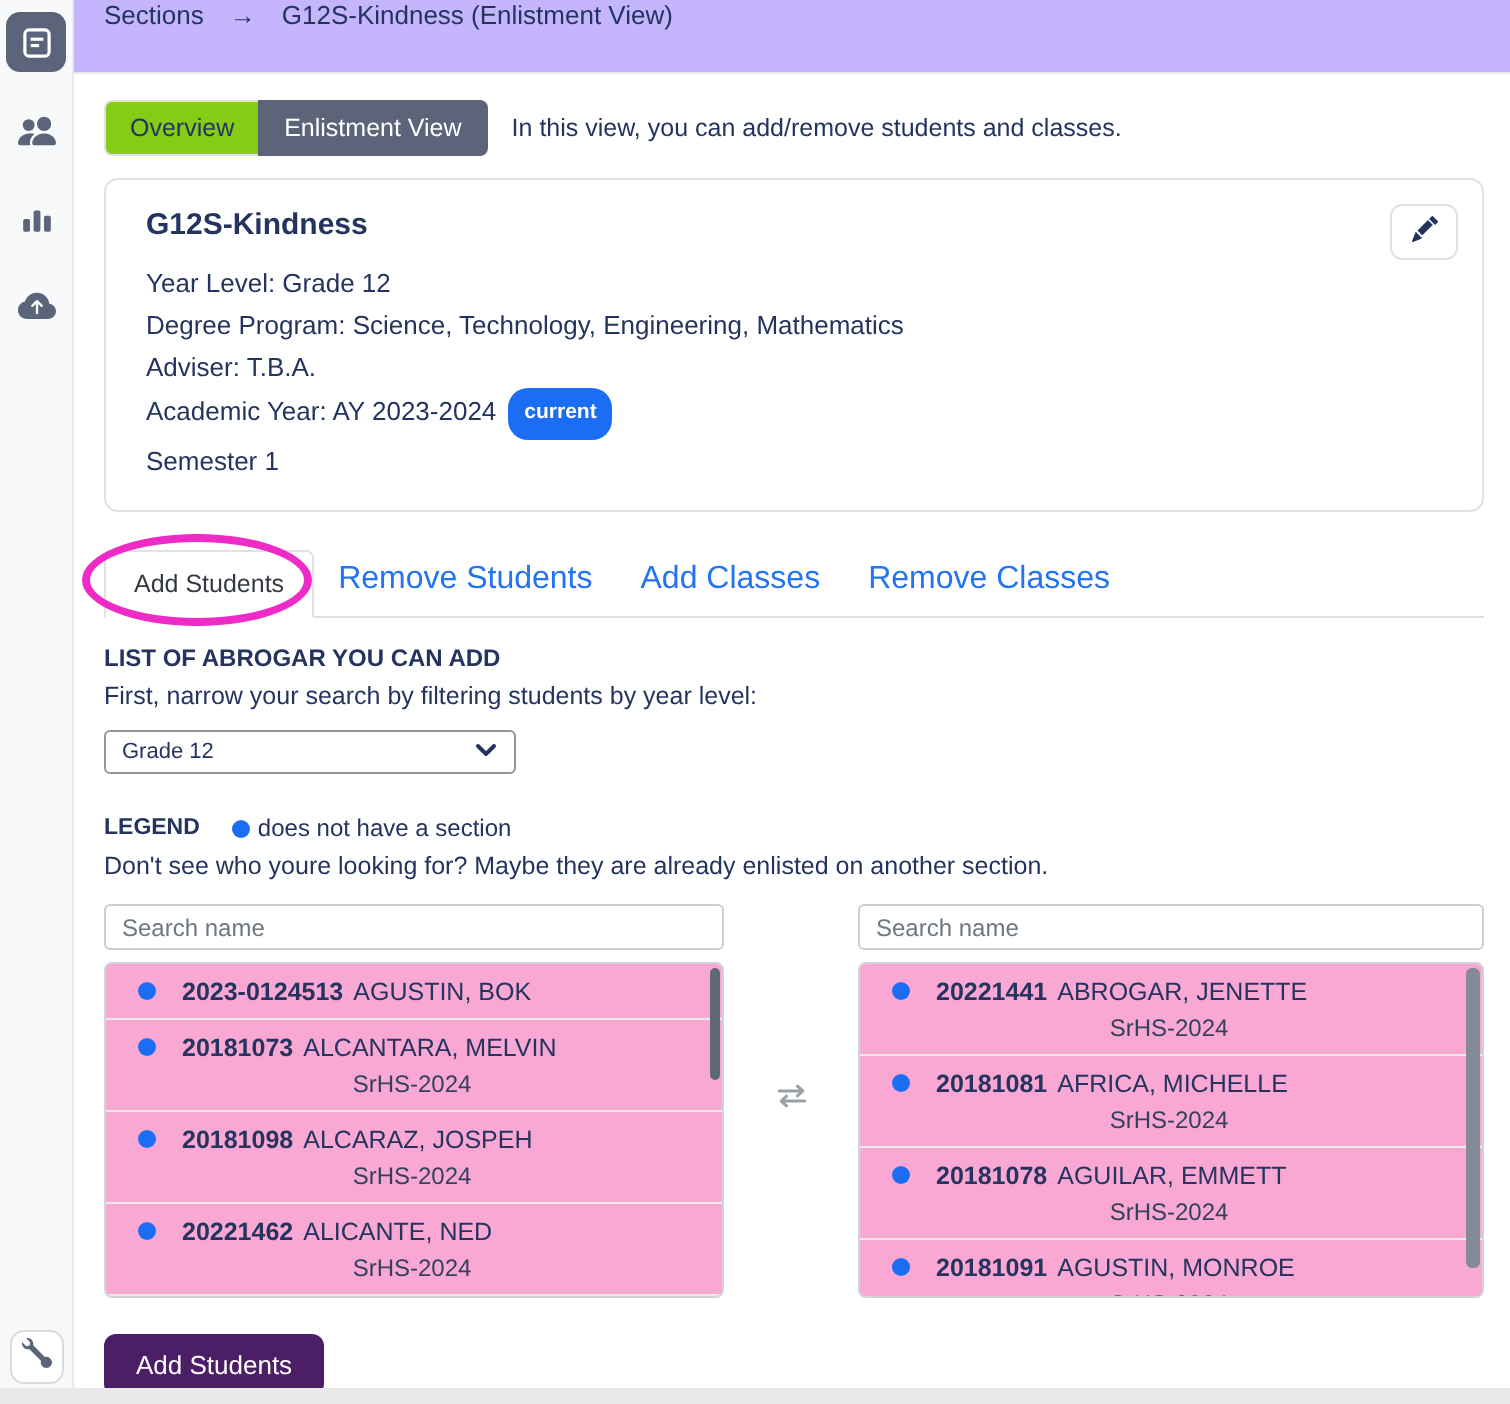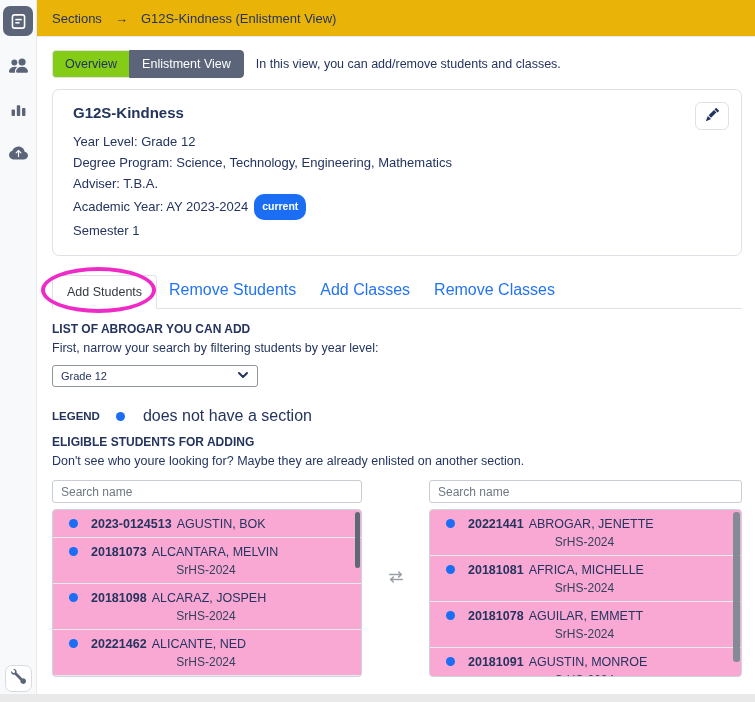--- a/index.html
+++ b/index.html
@@ -13,22 +13,22 @@
   .side-icon { width:30px; height:30px; border-radius:7px; display:flex;
     align-items:center; justify-content:center; margin-bottom:14px; cursor:pointer; }
   .side-icon.active { background:#5b6478; }
   .side-icon svg { display:block; }
   .side-spacer { flex:1; }
   .tool-btn { width:27px; height:27px; border:1px solid #d8dbe0; border-radius:7px;
     display:flex; align-items:center; justify-content:center; background:#fff; }
 
   
   .main { flex:1; display:flex; flex-direction:column; min-width:0; }
-  .topbar { height:37px; background:#eab308; border-bottom:1px solid #e8eaed;
-    display:flex; align-items:center; padding-left:15px; font-size:13px; flex-shrink:0; }
+  .topbar { height:37px; background:#c4b5fd; border-bottom:1px solid #e8eaed;
+    display:flex; align-items:flex-start; padding-left:15px; font-size:13px; flex-shrink:0; }
   .topbar .crumb-root { cursor:pointer; }
   .topbar .crumb-arrow { margin:0 13px; color:#24345e; }
   .content { padding:13px 13px 0 15px; position:relative; }
 
   
   .view-tabs { display:flex; align-items:center; margin-bottom:11px; }
   .vtab { font-size:12.5px; padding:6px 12px; border:1px solid #dee2e6; background:#84cc16;
     color:#24345e; cursor:pointer; }
   .vtab.first { border-radius:4px 0 0 4px; border-right:none; }
   .vtab.active { background:#5b6478; border-color:#5b6478; color:#fff; border-radius:0 4px 4px 0; }
@@ -57,21 +57,21 @@
   
   .sec-header { font-size:12px; font-weight:bold; margin-top:13px; }
   .sec-hint { font-size:12.5px; margin-top:5px; }
   .select-box { margin-top:10px; width:206px; height:22px; border:1px solid #8f969e;
     border-radius:3px; display:flex; align-items:center; padding:0 8px; font-size:11px;
     cursor:pointer; background:#fff; }
   .select-box .sel-label { flex:1; }
   .legend-row { display:flex; align-items:center; margin-top:20px; }
   .legend-label { font-size:11.5px; font-weight:bold; margin-right:16px; }
   .dot { width:9px; height:9px; border-radius:50%; background:#1b6ef3; flex-shrink:0; }
-  .legend-row .legend-text { font-size:16px; margin-left:18px; }
+  .legend-row .legend-text { font-size:12px; margin-left:4px; }
   .eligible-header { margin-top:10px; }
 
   .dual { display:flex; margin-top:12px; }
   .col-left { width:310px; flex-shrink:0; }
   .col-right { width:313px; flex-shrink:0; }
   .swap-zone { flex:1; display:flex; align-items:center; justify-content:center; }
   .search-input { width:100%; height:23px; border:1px solid #c9ced4; border-radius:3px;
     font-size:12px; padding:0 8px; color:#24345e; font-family:inherit; }
   .search-input::placeholder { color:#6f7780; }
   .student-list { margin-top:6px; border:1px solid #ced4da; border-radius:4px; height:168px;
@@ -195,21 +195,20 @@
             </svg>
           </span>
         </div>
 
         <div class="legend-row">
           <span class="legend-label">LEGEND</span>
           <span class="dot"></span>
           <span class="legend-text">does not have a section</span>
         </div>
 
-        <div class="sec-header eligible-header">ELIGIBLE STUDENTS FOR ADDING</div>
         <div class="sec-hint">Don't see who youre looking for? Maybe they are already enlisted on another section.</div>
 
         <div class="dual">
           <div class="col-left">
             <input class="search-input" type="text" placeholder="Search name" style="">
             <div class="student-list" id="left-list">
               <div class="thumb thumb-left"></div>
             <div class="student-row">
                   <div class="row-line1">
                     <span class="dot"></span>

